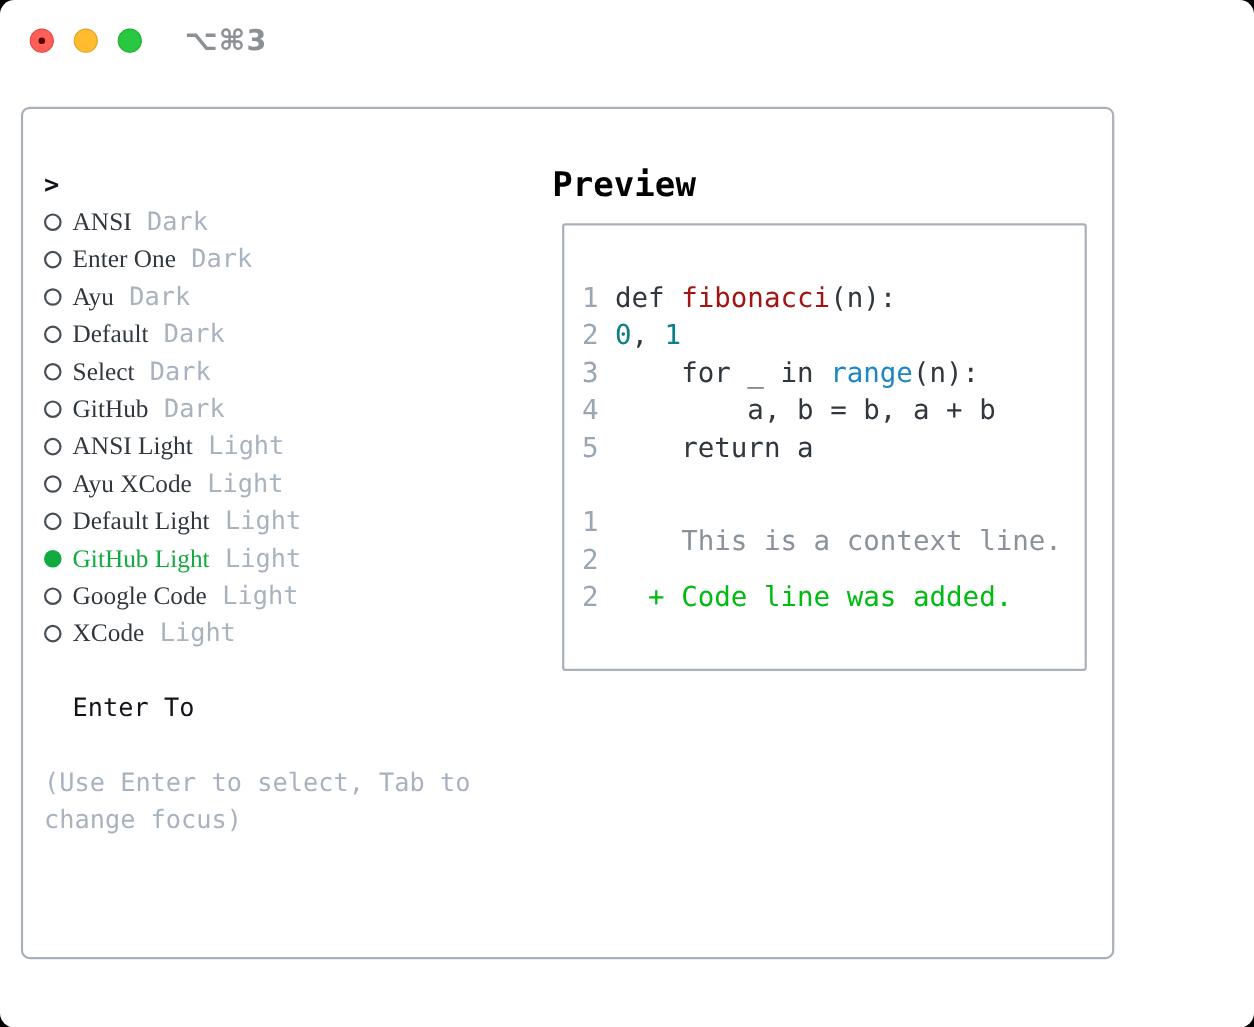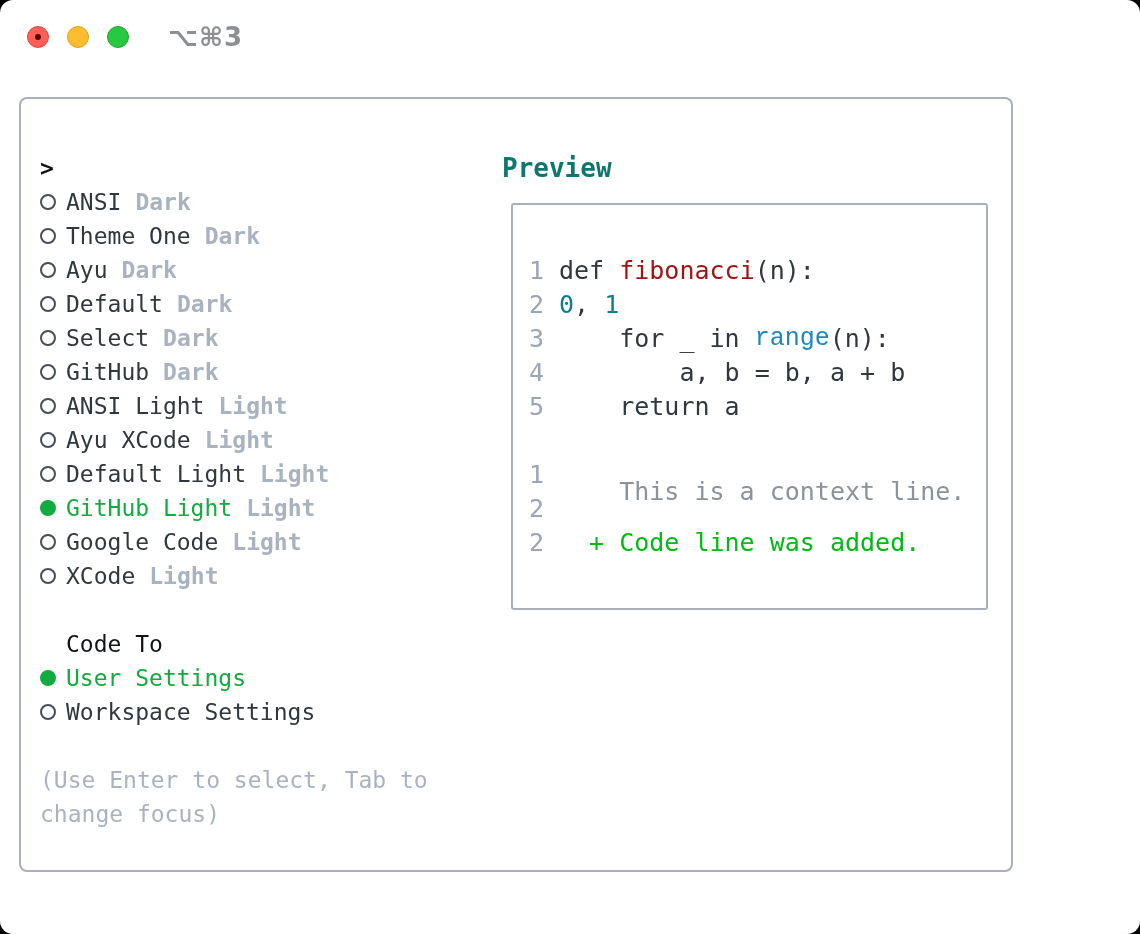--- a/index.html
+++ b/index.html
@@ -24,39 +24,39 @@
 
   
   .left{position:absolute;left:19px;top:52px;width:450px;font-size:23px;color:var(--text_dark);}
   .row{display:flex;align-items:center;height:34px;white-space:pre;}
   .promptcol{width:26px;flex:none;display:flex;align-items:center;}
   .prompt{font-weight:bold;color:#101418;}
   .hdr{font-weight:bold;color:#101418;}
   .apply-hdr{color:#101418;}
   .circle{width:12px;height:12px;border-radius:50%;border:2px solid #474e57;box-sizing:content-box;}
   .circle.filled{background:var(--accent_green);border-color:var(--accent_green);}
-  .tname{color:var(--text_dark);}
+  .tname{color:var(--text_dark);font-family:Liberation Serif, serif;}
   .theme-row.selected .tname{color:var(--accent_green);}
   .apply-row.selected .olabel{color:var(--accent_green);}
-  .tvariant{color:var(--muted);margin-left:14px;font-weight:bold;}
+  .tvariant{color:var(--muted);margin-left:14px;}
   .spacer{height:34px;}
   .hint{width:420px;line-height:34px;color:var(--muted);}
 
   
   .preview-hdr{position:absolute;left:481px;top:52px;height:34px;line-height:34px;
-               font-size:26px;font-weight:bold;color:#0f766e;}
+               font-size:31px;font-weight:bold;color:#000000;}
   .preview-box{position:absolute;left:490px;top:104px;width:477px;height:407px;box-sizing:border-box;
                border:2px solid var(--border);border-radius:3px;background:#fff;
                padding:48px 0 0 16px;overflow:hidden;}
   .cl{display:flex;height:34px;align-items:center;font-size:25px;white-space:pre;}
   .lnum{width:15px;flex:none;text-align:right;color:var(--line_number);margin-right:15px;}
   .c-plain{color:var(--text_dark);}
   .c-func{color:var(--function_red);}
   .c-num{color:var(--literal_teal);}
-  .c-call{color:var(--call_blue);font-family:Liberation Mono, monospace;}
+  .c-call{color:var(--call_blue);}
   .d-context{color:var(--context_gray);margin-top:35px;}
   .d-deleted{color:var(--deleted_red);}
   .d-added{color:var(--added_green);}
 </style>
 </head>
 <body>
 
 <div class="window">
 
   <div class="titlebar">
@@ -70,44 +70,40 @@
 
   <div class="panel">
 
     <div class="left">
       <div class="row">
         <span class="promptcol"><span class="prompt">&gt;</span></span>
       </div>
 
       <div id="theme-list">
           <div class="row theme-row"><span class="promptcol"><span class="circle"></span></span><span class="tname">ANSI</span><span class="tvariant">Dark</span></div>
-          <div class="row theme-row"><span class="promptcol"><span class="circle"></span></span><span class="tname">Theme One</span><span class="tvariant">Dark</span></div>
+          <div class="row theme-row"><span class="promptcol"><span class="circle"></span></span><span class="tname">Enter One</span><span class="tvariant">Dark</span></div>
           <div class="row theme-row"><span class="promptcol"><span class="circle"></span></span><span class="tname">Ayu</span><span class="tvariant">Dark</span></div>
           <div class="row theme-row"><span class="promptcol"><span class="circle"></span></span><span class="tname">Default</span><span class="tvariant">Dark</span></div>
           <div class="row theme-row"><span class="promptcol"><span class="circle"></span></span><span class="tname">Select</span><span class="tvariant">Dark</span></div>
           <div class="row theme-row"><span class="promptcol"><span class="circle"></span></span><span class="tname">GitHub</span><span class="tvariant">Dark</span></div>
           <div class="row theme-row"><span class="promptcol"><span class="circle"></span></span><span class="tname">ANSI Light</span><span class="tvariant">Light</span></div>
           <div class="row theme-row"><span class="promptcol"><span class="circle"></span></span><span class="tname">Ayu XCode</span><span class="tvariant">Light</span></div>
           <div class="row theme-row"><span class="promptcol"><span class="circle"></span></span><span class="tname">Default Light</span><span class="tvariant">Light</span></div>
           <div class="row theme-row selected"><span class="promptcol"><span class="circle filled"></span></span><span class="tname">GitHub Light</span><span class="tvariant">Light</span></div>
           <div class="row theme-row"><span class="promptcol"><span class="circle"></span></span><span class="tname">Google Code</span><span class="tvariant">Light</span></div>
           <div class="row theme-row"><span class="promptcol"><span class="circle"></span></span><span class="tname">XCode</span><span class="tvariant">Light</span></div>
         </div>
 
       <div class="spacer"></div>
 
       <div class="row">
         <span class="promptcol"></span>
-        <span class="apply-hdr">Code To</span>
+        <span class="apply-hdr">Enter To</span>
       </div>
 
-      <div id="apply-list">
-          <div class="row apply-row selected"><span class="promptcol"><span class="circle filled"></span></span><span class="olabel">User Settings</span></div>
-          <div class="row apply-row"><span class="promptcol"><span class="circle"></span></span><span class="olabel">Workspace Settings</span></div>
-        </div>
 
       <div class="spacer"></div>
 
       <div class="hint">(Use Enter to select, Tab to change focus)</div>
     </div>
 
     <div class="preview-hdr">Preview</div>
 
     <div class="preview-box">
       <div id="code-block">

